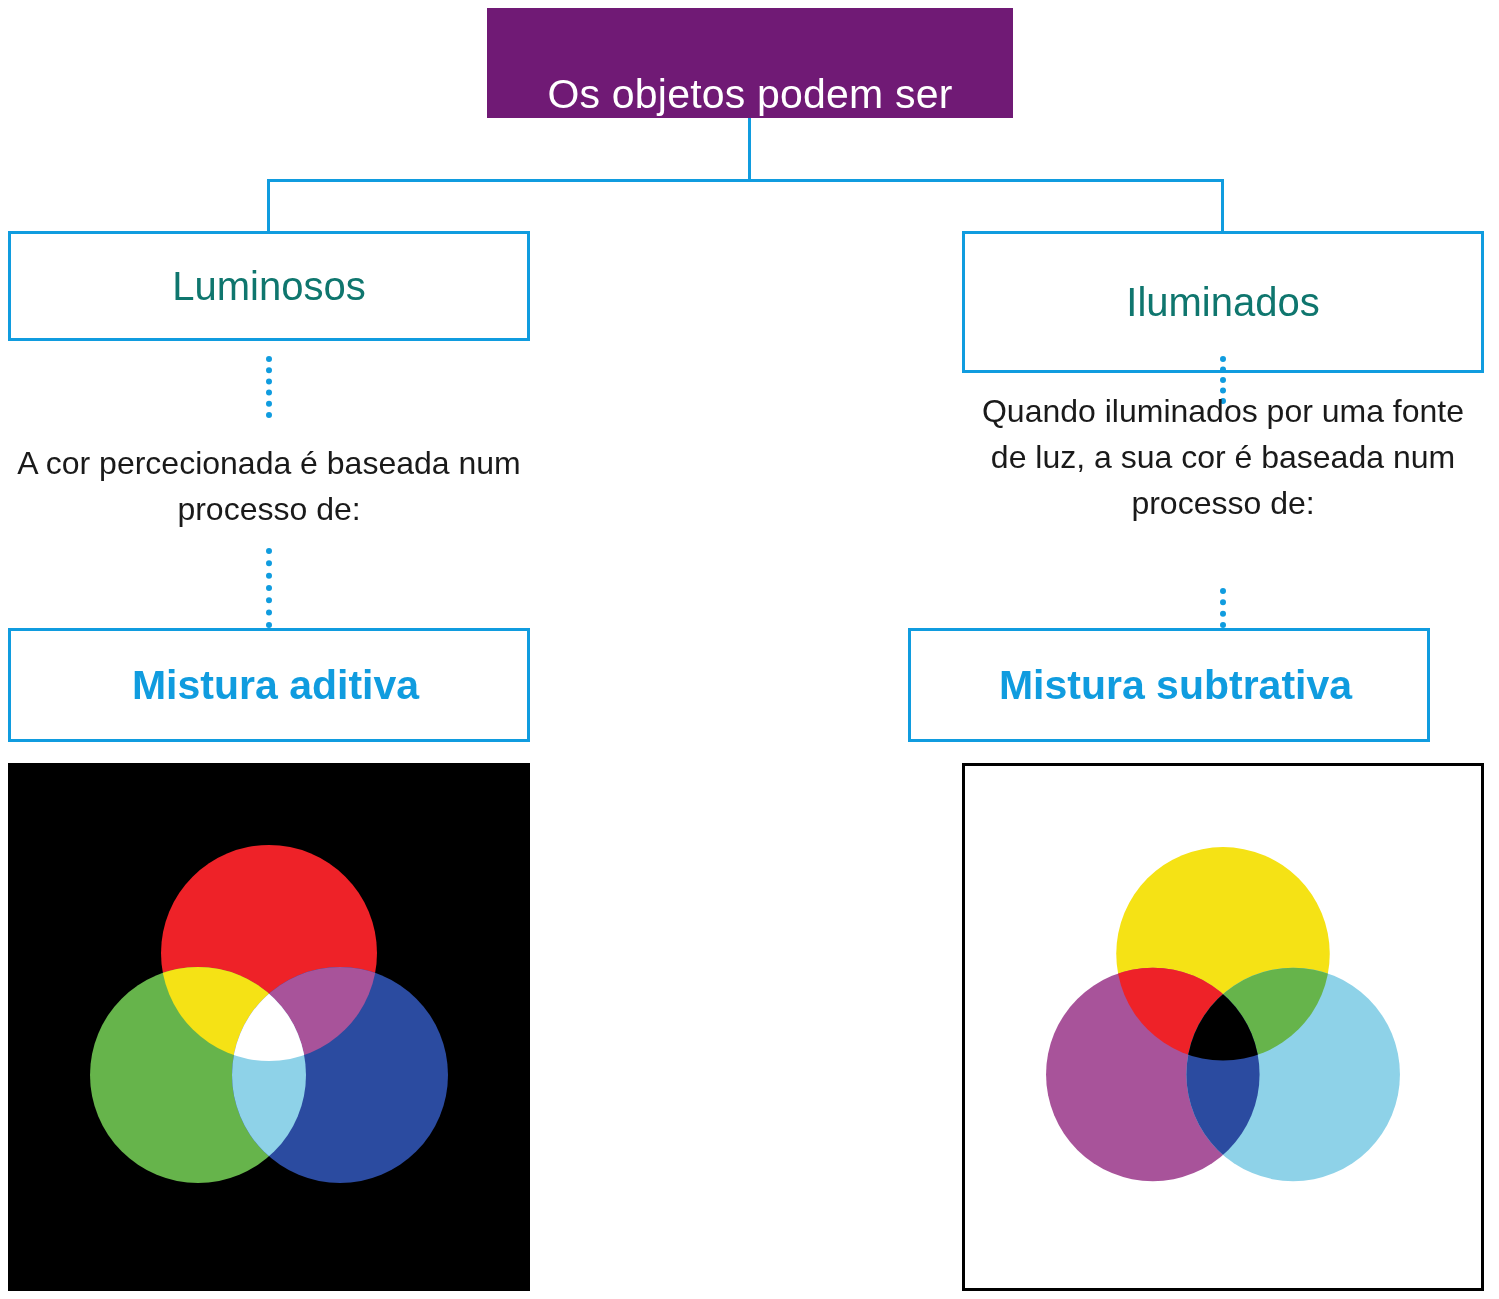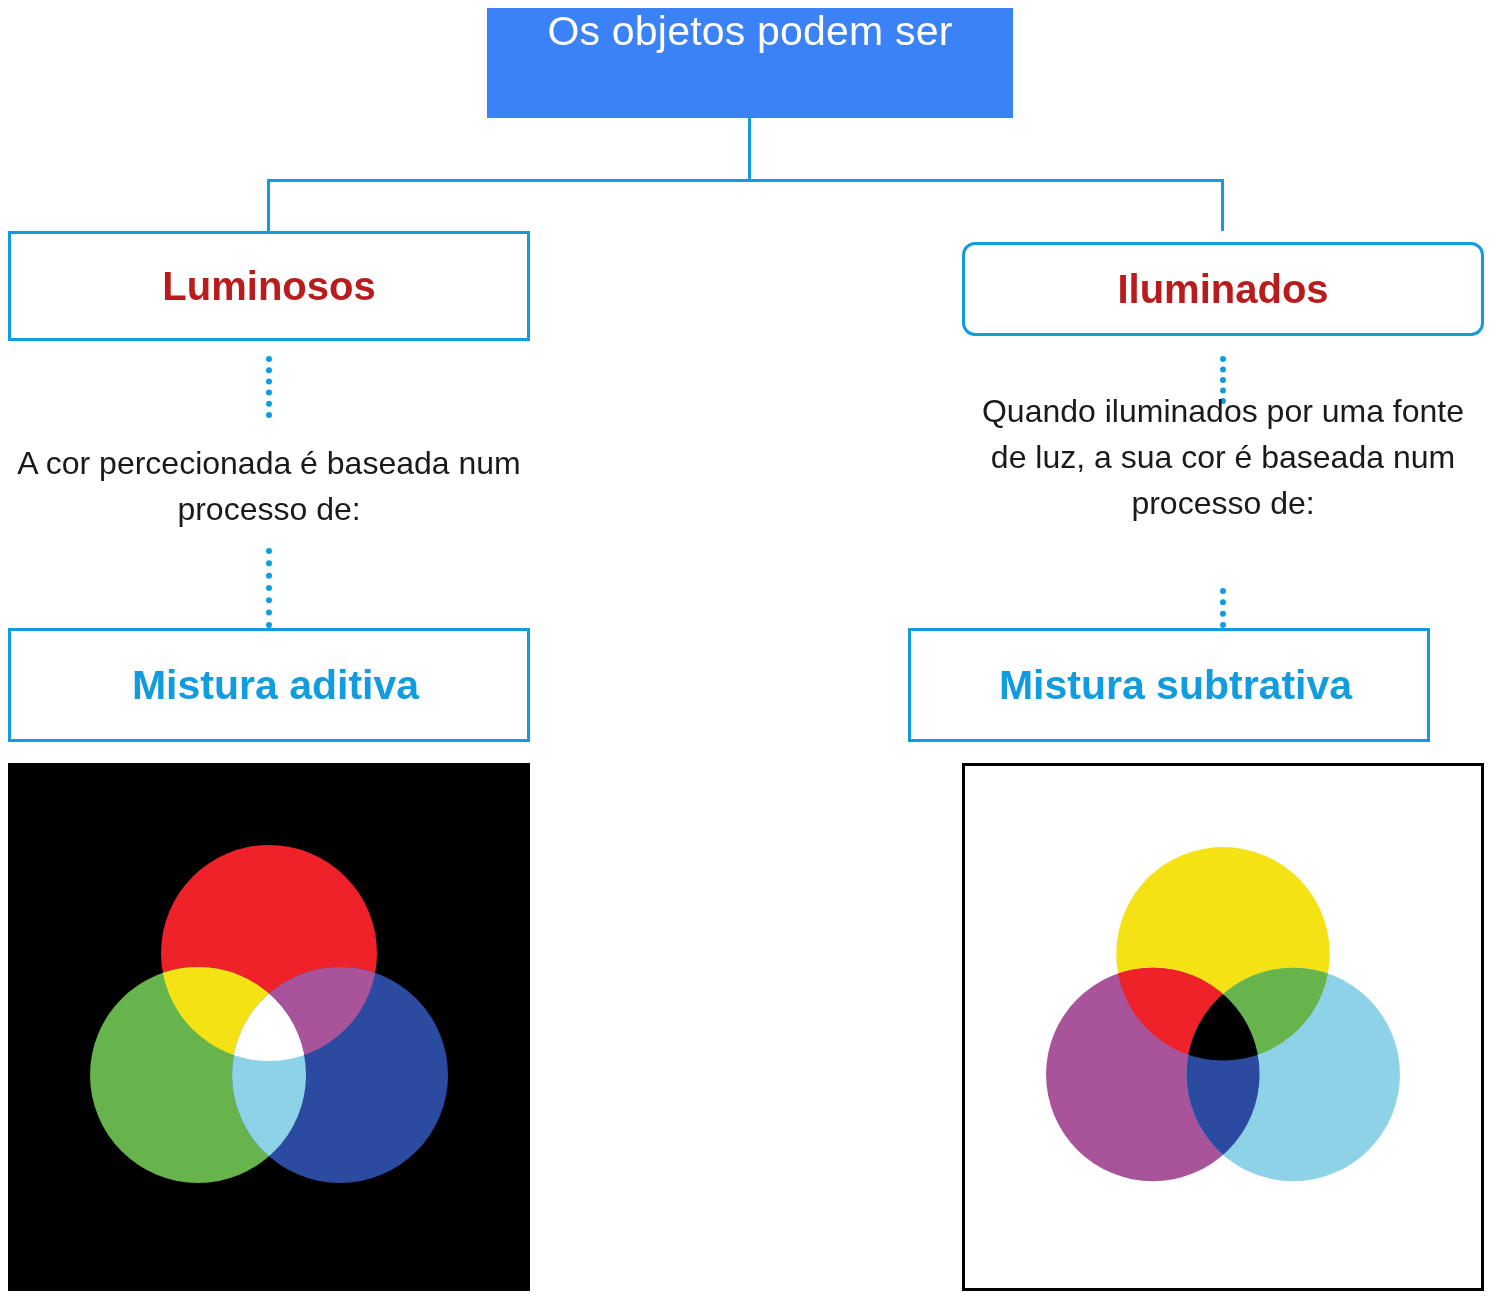--- a/index.html
+++ b/index.html
@@ -19,23 +19,23 @@
     background: #ffffff;
   }
 
   
   .root-box {
     position: absolute;
     left: 487px;
     top: 8px;
     width: 526px;
     height: 110px;
-    background: #3b82f6;
+    background: #701a75;
     display: flex;
-    align-items: flex-start;
+    align-items: flex-end;
     justify-content: center;
   }
   .root-box .label {
     color: #ffffff;
     font-size: 41px;
     font-weight: 400;
     letter-spacing: 0.2px;
   }
 
   
@@ -72,36 +72,35 @@
   .cat-box {
     position: absolute;
     border: 3px solid #109cdf;
     background: #ffffff;
     display: flex;
     align-items: center;
     justify-content: center;
     box-sizing: border-box;
   }
   .cat-box .label {
-    color: #b91c1c;
+    color: #0f766e;
     font-size: 40px;
-    font-weight: 700;
+    font-weight: 400;
   }
   .cat-left {
     left: 8px;
     top: 231px;
     width: 522px;
     height: 110px;
   }
   .cat-right {
     left: 962px;
-    top: 242px;
-    width: 522px;
-    height: 94px;
-    border-radius: 13px;
+    top: 231px;
+    width: 522px;
+    height: 142px;
   }
 
   
   .dotted {
     position: absolute;
     width: 6px;
     border-left: 6px dotted #109cdf;
     box-sizing: border-box;
   }
   .dot-l1 { left: 266px; top: 356px; height: 62px; }

